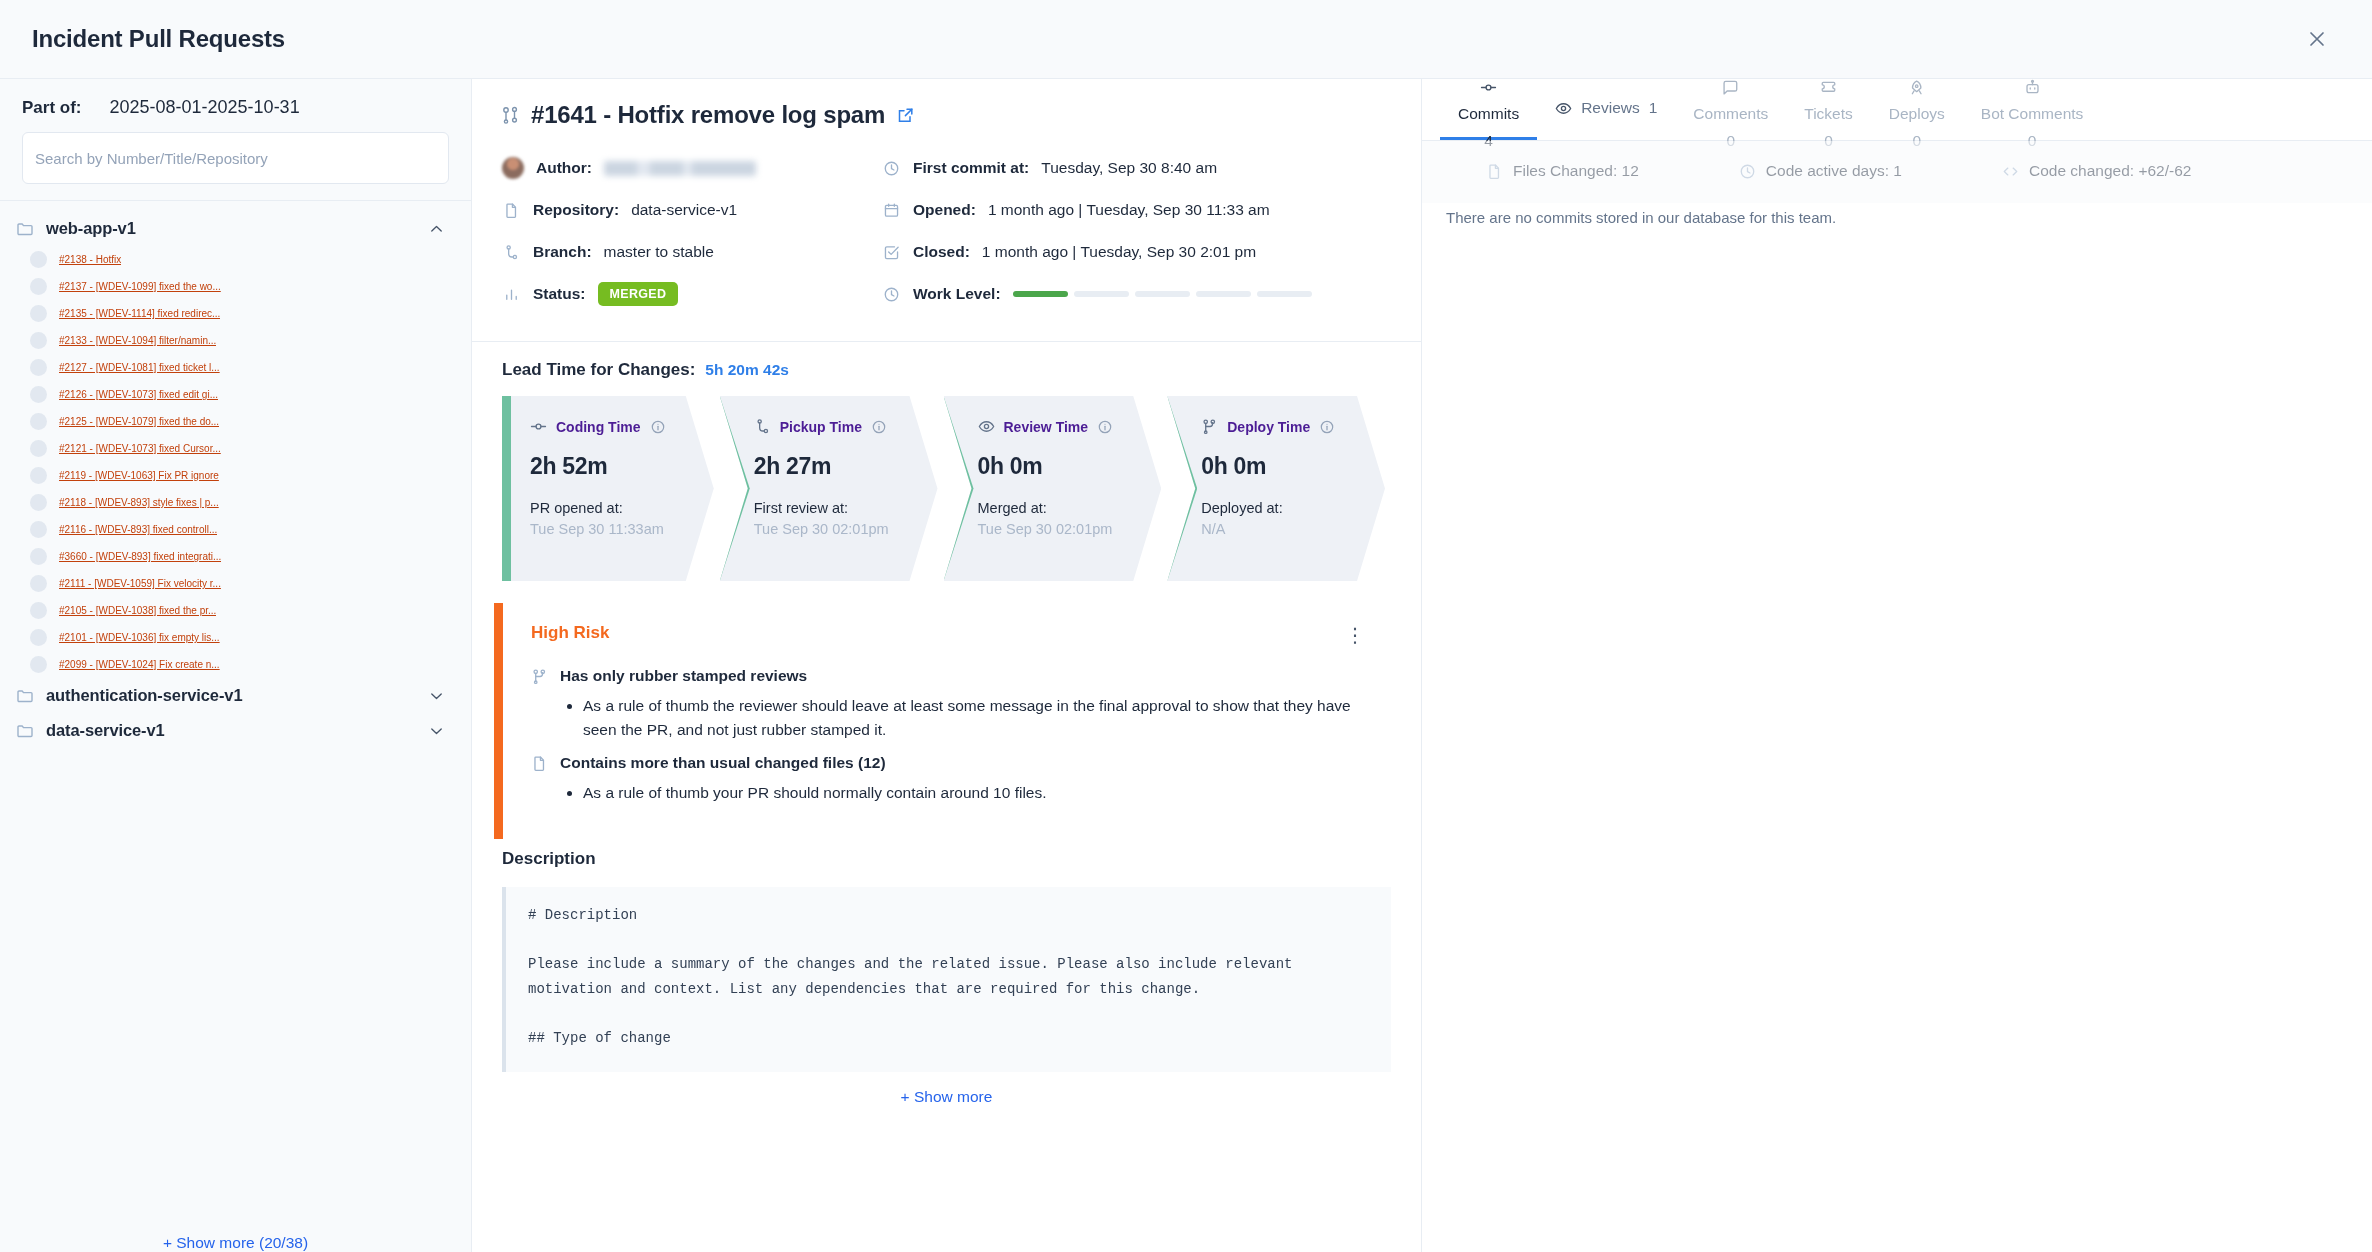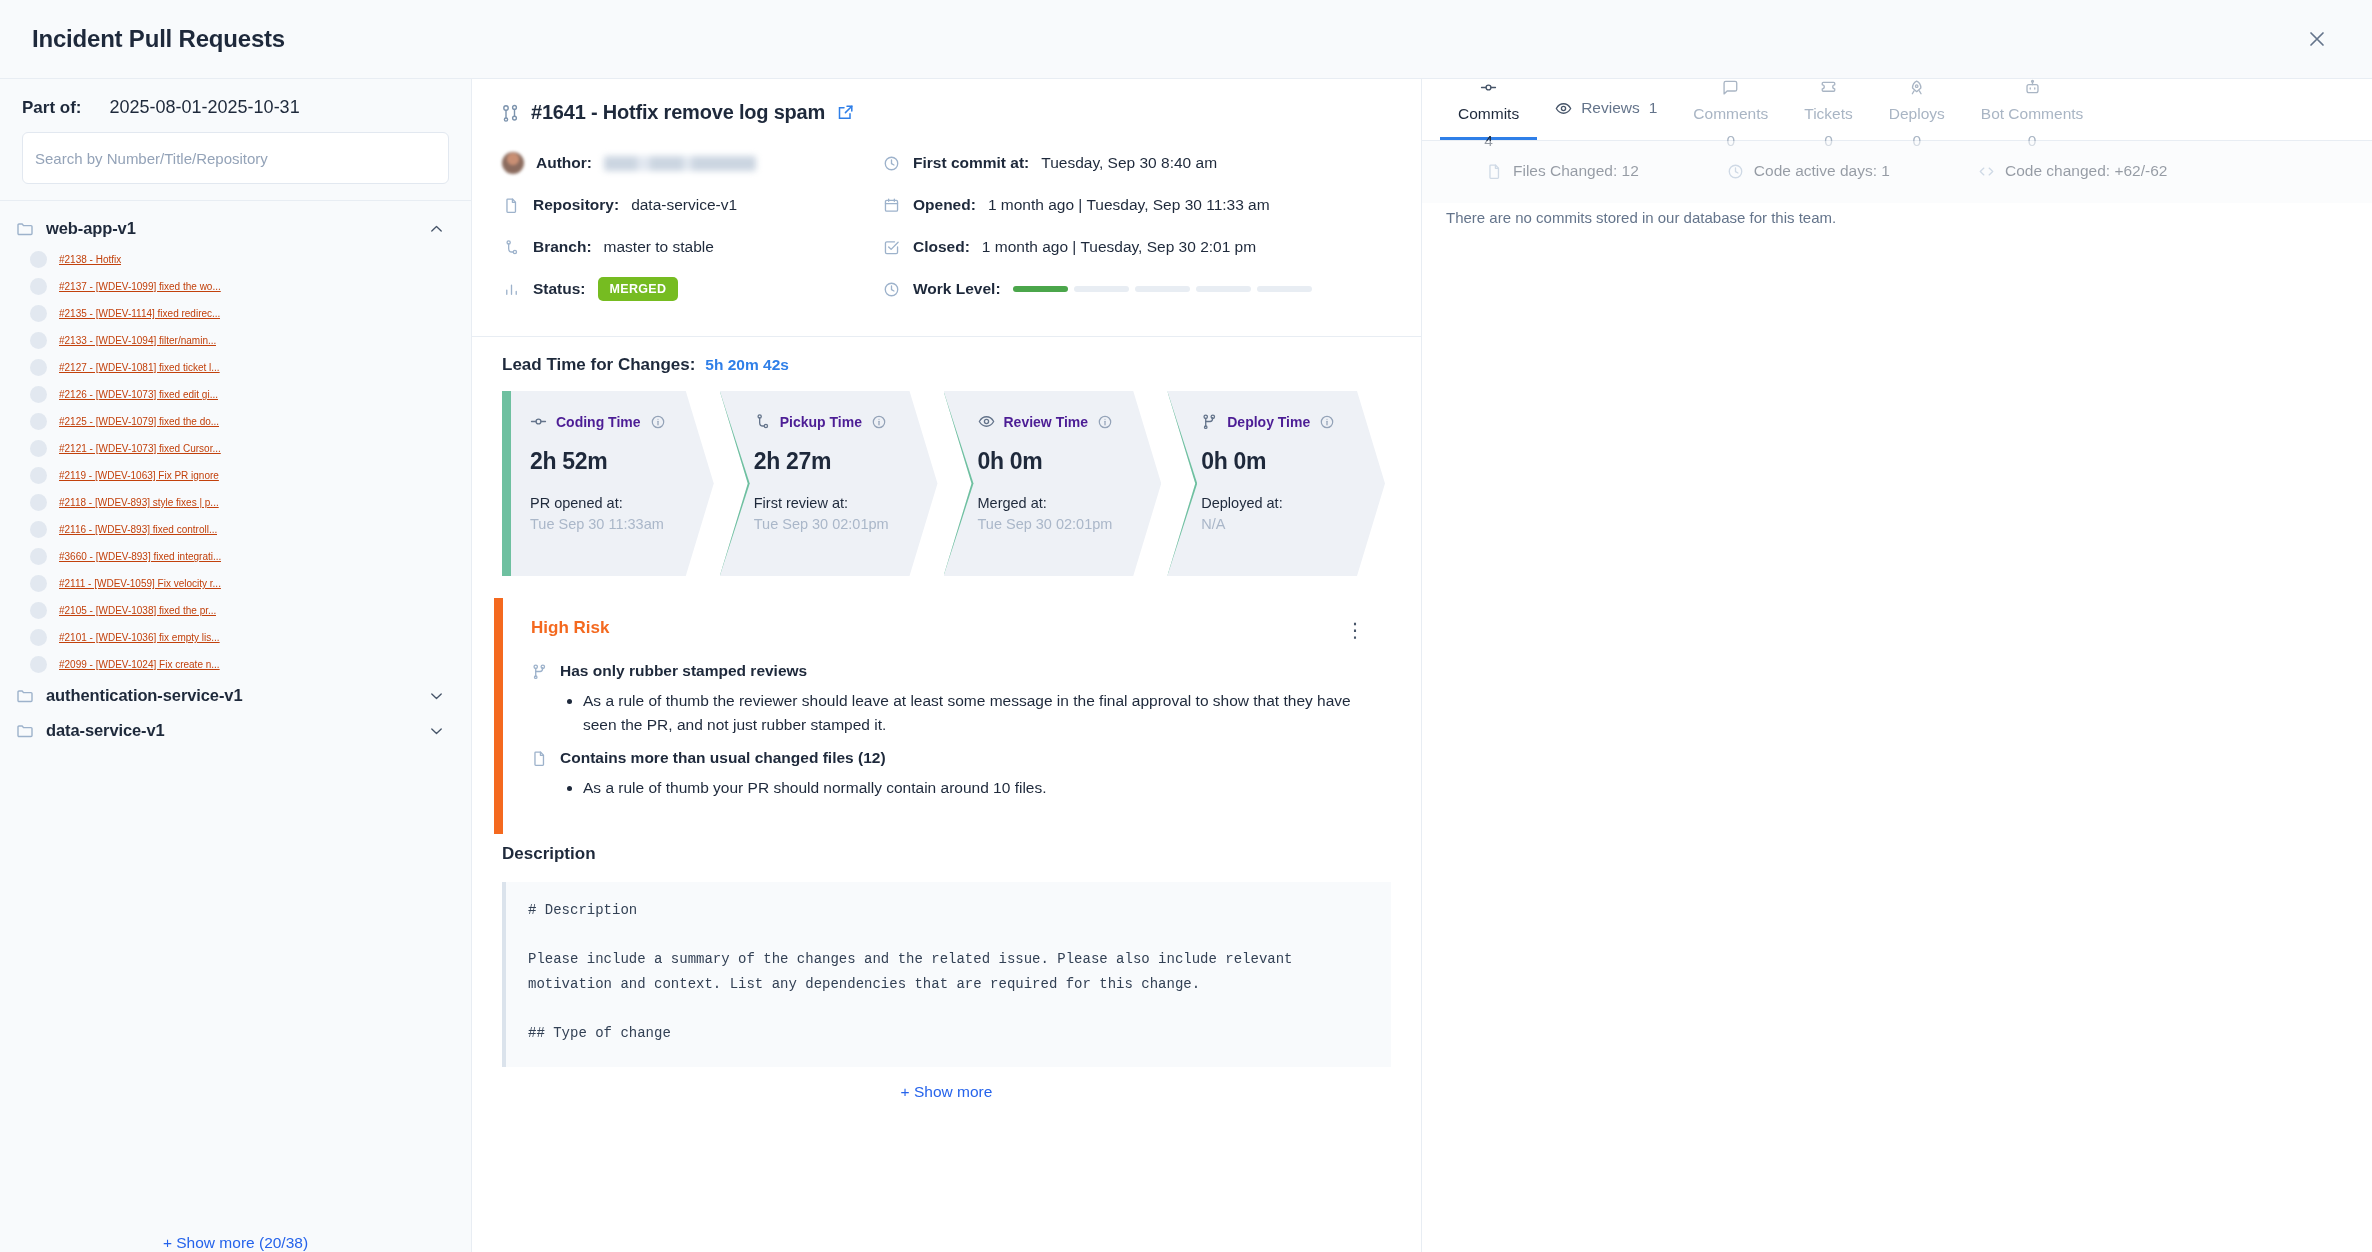--- a/index.html
+++ b/index.html
@@ -85,21 +85,21 @@
   .center {
     width: 950px; flex: 0 0 950px;
     background: #ffffff;
     border-right: 1px solid #e8edf3;
     border-top: 1px solid #e8edf3;
     overflow: hidden;
     position: relative;
   }
   .pr-head { padding: 22px 30px 8px 30px; }
   .pr-title-row { display: flex; align-items: center; gap: 12px; margin-bottom: 18px; }
-  .pr-title { font-size: 20px; font-weight: 700; color: #1e293b; letter-spacing: -0.2px; }
+  .pr-title { font-size: 24px; font-weight: 700; color: #1e293b; letter-spacing: -0.2px; }
   .ext-link { cursor: pointer; display: inline-flex; }
 
   .meta-grid { display: flex; gap: 0; padding-bottom: 18px; }
   .meta-col-left { width: 380px; flex: 0 0 380px; }
   .meta-col-right { flex: 1 1 auto; }
   .meta-item { display: flex; align-items: center; gap: 12px; height: 42px; }
   .meta-ico { width: 19px; display: inline-flex; align-items: center; justify-content: center; color: #94a3b8; flex: 0 0 19px; }
   .meta-label { font-size: 15.5px; font-weight: 700; color: #1e293b; white-space: nowrap; }
   .meta-value { font-size: 15.5px; color: #1e293b; white-space: nowrap; }
   .avatar {
@@ -191,21 +191,21 @@
     display: flex; align-items: center; gap: 9px;
     padding: 0 18px; cursor: pointer;
     font-size: 15.5px; color: #64748b;
     border-bottom: 3px solid transparent;
     white-space: nowrap;
   }
   .tab .tab-count { font-size: 15.5px; }
   .tab.active { color: #1e293b; border-bottom-color: #2f7fe8; font-weight: 400; flex-direction: column; }
   .tab.disabled { color: #a9b5c4; flex-direction: column; }
 
-  .subbar { display: flex; align-items: center; gap: 4px; height: 60px; padding: 0 22px; background: #ffffff; }
+  .subbar { display: flex; align-items: center; gap: 16px; height: 60px; padding: 0 22px; background: #ffffff; }
   .subitem { display: flex; align-items: center; gap: 10px; font-size: 15.5px; color: #1e293b; padding: 0 42px; }
   .subitem .ico { color: #94a3b8; display: inline-flex; }
   .empty-note { padding: 8px 24px 0 24px; font-size: 15px; color: #64748b; }
   .overlay-strip {
     position: absolute; left: 0; right: 0; top: 62px; height: 62px;
     background: #f8fafc; opacity: 0.55; pointer-events: none;
   }
   svg { display: block; }
 </style>
 </head>

